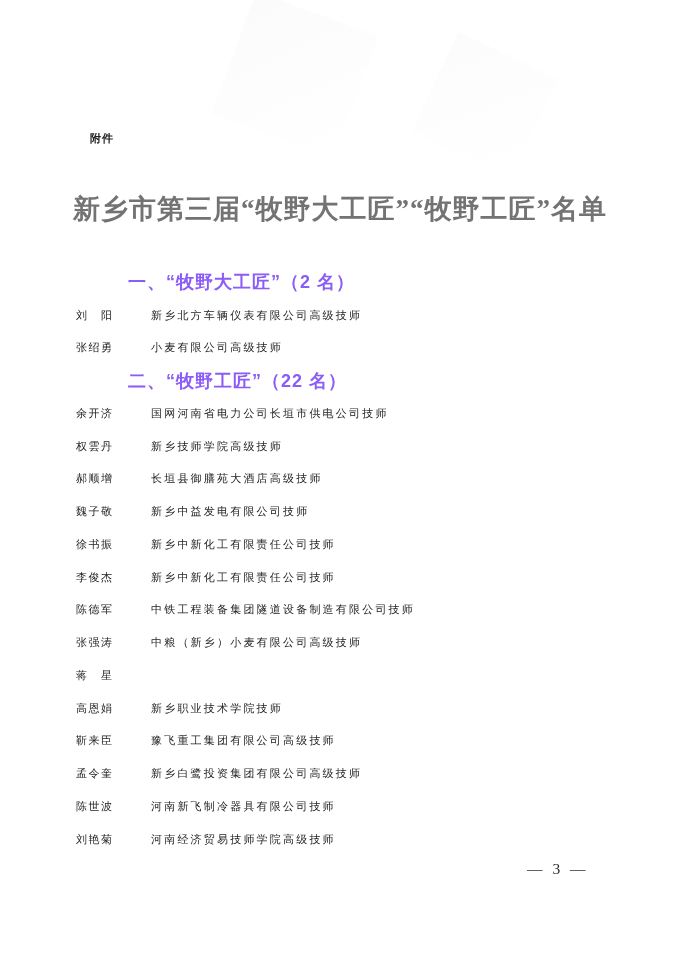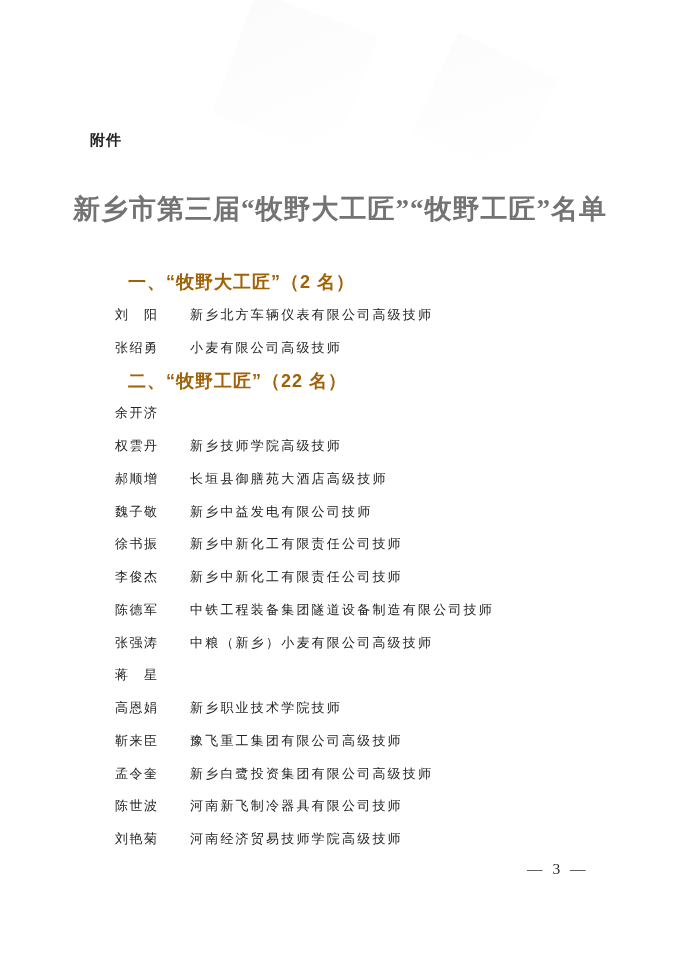--- a/index.html
+++ b/index.html
@@ -24,21 +24,21 @@
     pointer-events: none;
   }
   .artifact-1 { left: 230px; top: 10px; width: 130px; height: 130px; transform: rotate(20deg); opacity: .5; }
   .artifact-2 { left: 430px; top: 50px; width: 110px; height: 110px; transform: rotate(25deg); opacity: .4; }
 
   .attachment {
     position: absolute;
     left: 90px;
     top: 131px;
     font-family: "Liberation Sans", "DejaVu Sans", sans-serif;
-    font-size: 15px;
+    font-size: 11px;
     font-weight: 600;
     letter-spacing: 1px;
     color: #222;
   }
   .title {
     position: absolute;
     left: 0;
     top: 191px;
     width: 100%;
     margin: 0;
@@ -60,25 +60,25 @@
     display: flex;
     align-items: center;
     white-space: nowrap;
   }
   .heading {
     padding-left: 128px;
     font-family: "Liberation Sans", "DejaVu Sans", sans-serif;
     font-size: 18px;
     font-weight: bold;
     letter-spacing: 1px;
-    color: #a16207;
+    color: #8b5cf6;
   }
   .entry {
-    padding-left: 115px;
-    font-size: 13px;
+    padding-left: 76px;
+    font-size: 11px;
     color: #242424;
   }
   .entry .name {
     display: inline-block;
     width: 62px;
     margin-right: 13px;
     letter-spacing: 1.5px;
     flex: 0 0 auto;
   }
   .entry .aff {
@@ -114,20 +114,21 @@
     </div>
     <div class="line entry">
       <span class="name">张绍勇</span>
       <span class="aff">小麦有限公司高级技师</span>
     </div>
 
     <div class="line heading">二、“牧野工匠”（22 名）</div>
 
     <div class="line entry">
       <span class="name">余开济</span>
+      <span class="aff">国网河南省电力公司长垣市供电公司技师</span>
     </div>
     <div class="line entry">
       <span class="name">权雲丹</span>
       <span class="aff">新乡技师学院高级技师</span>
     </div>
     <div class="line entry">
       <span class="name">郝顺增</span>
       <span class="aff">长垣县御膳苑大酒店高级技师</span>
     </div>
     <div class="line entry">

